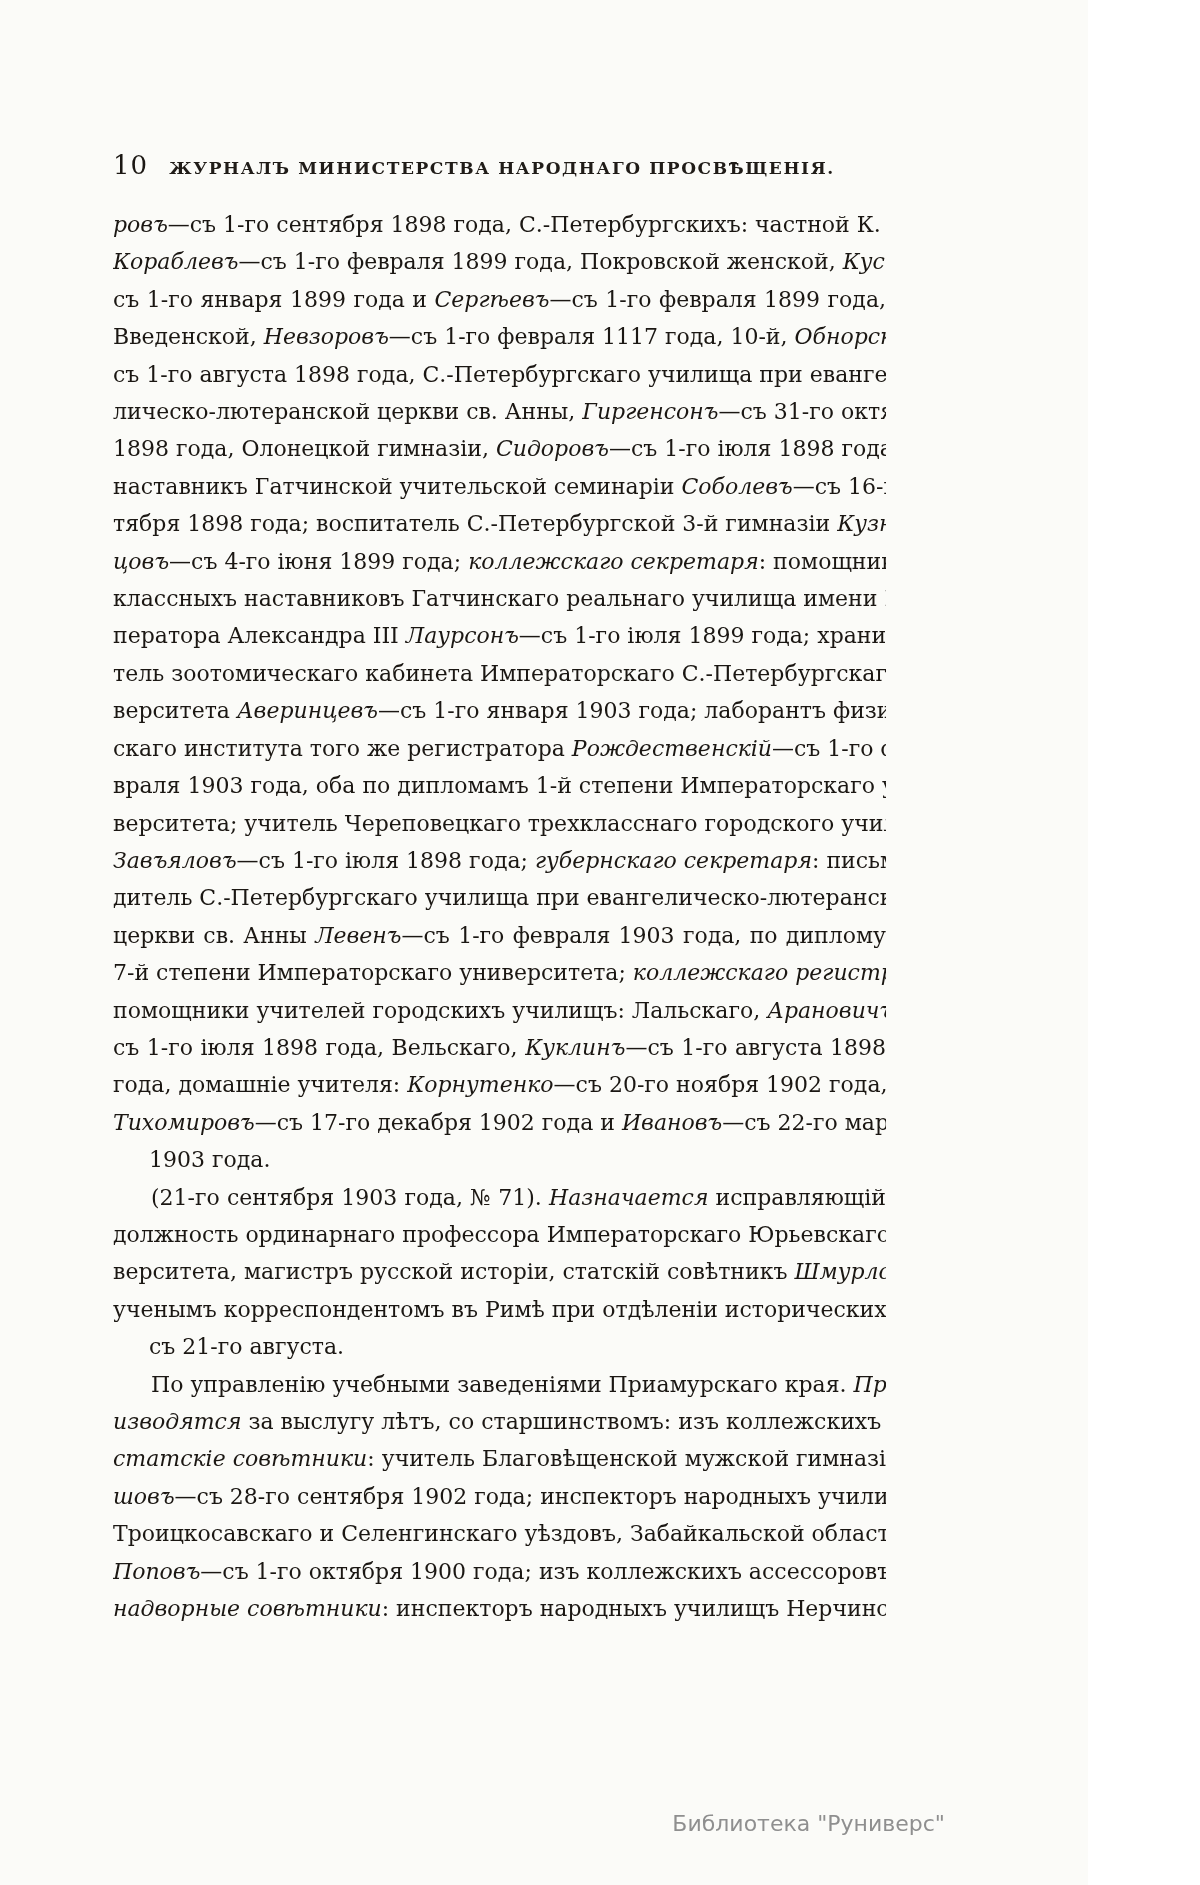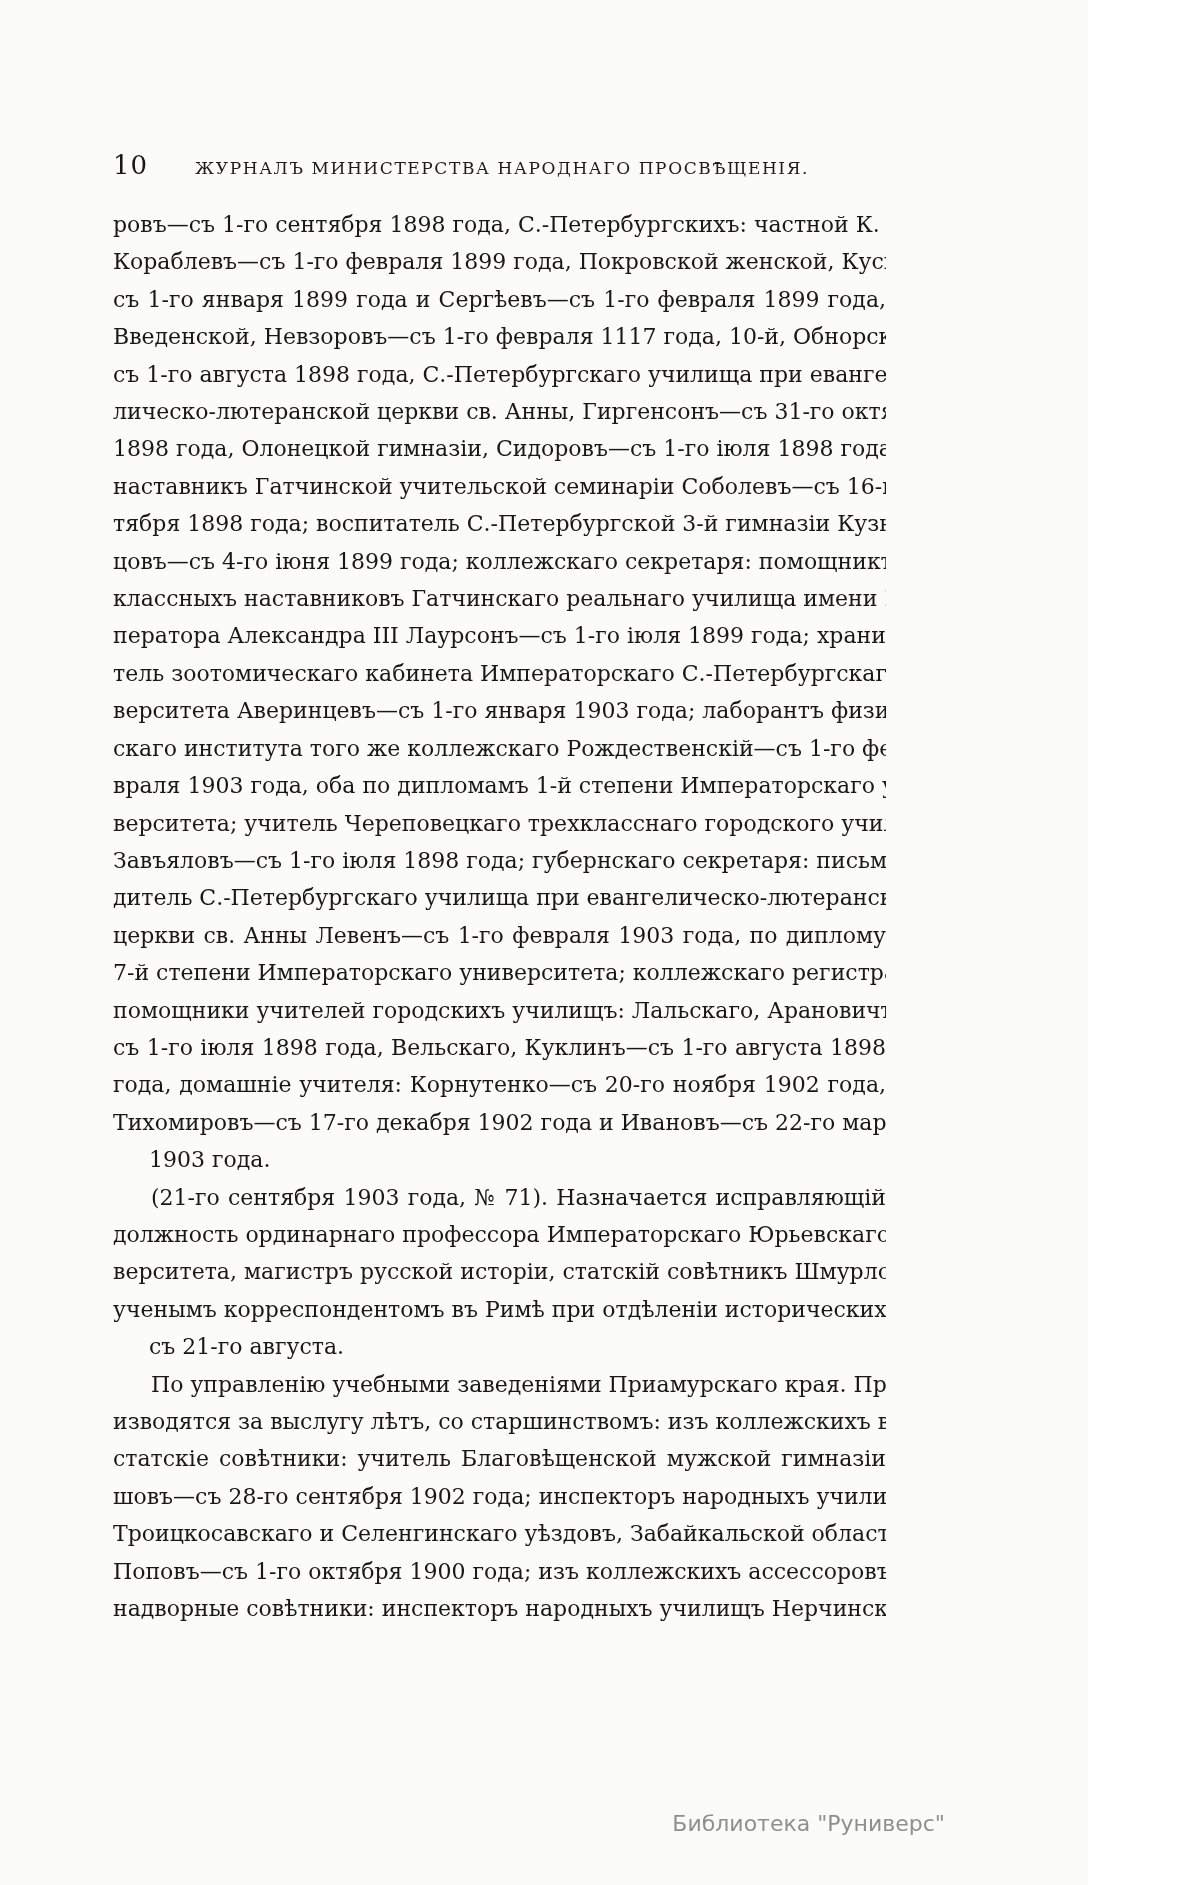--- a/index.html
+++ b/index.html
@@ -22,21 +22,21 @@
   }
   .page-number {
     font-size: 26px;
     letter-spacing: 1px;
     flex: 0 0 auto;
   }
   .running-title {
     flex: 1 1 auto;
     text-align: center;
     font-size: 17px;
-    font-weight: 400;
+    font-weight: 700;
     letter-spacing: 1.6px;
     color: #201c18;
     padding-right: 30px;
   }
   .body-text {
     position: absolute;
     left: 113px;
     top: 206px;
     width: 773px;
     font-size: 22px;
@@ -49,21 +49,21 @@
     text-align: justify;
     text-align-last: justify;
   }
   .line.flush {
     text-align-last: left;
     margin-left: 36px;
   }
   .line.indent-line {
     text-indent: 38px;
   }
-  .seg-i { }
+  .seg-i { font-style: italic; }
   .watermark {
     position: absolute;
     top: 1811px;
     right: 143px;
     font-family: "DejaVu Sans", "Liberation Sans", sans-serif;
     font-size: 22px;
     color: #8f8f8f;
   }
 </style>
 </head>
@@ -85,21 +85,21 @@
         <div class="line"><span>съ 1-го августа 1898 года, С.-Петербургскаго училища при еванге-</span></div>
         <div class="line"><span>лическо-лютеранской церкви св. Анны, </span><span class="seg-i">Гиргенсонъ</span><span>—съ 31-го октября</span></div>
         <div class="line"><span>1898 года, Олонецкой гимназіи, </span><span class="seg-i">Сидоровъ</span><span>—съ 1-го іюля 1898 года;</span></div>
         <div class="line"><span>наставникъ Гатчинской учительской семинаріи </span><span class="seg-i">Соболевъ</span><span>—съ 16-го сен-</span></div>
         <div class="line"><span>тября 1898 года; воспитатель С.-Петербургской 3-й гимназіи </span><span class="seg-i">Кузне-</span></div>
         <div class="line"><span class="seg-i">цовъ</span><span>—съ 4-го іюня 1899 года; </span><span class="seg-i">коллежскаго секретаря</span><span>: помощникъ</span></div>
         <div class="line"><span>классныхъ наставниковъ Гатчинскаго реальнаго училища имени Им-</span></div>
         <div class="line"><span>ператора Александра III </span><span class="seg-i">Лаурсонъ</span><span>—съ 1-го іюля 1899 года; храни-</span></div>
         <div class="line"><span>тель зоотомическаго кабинета Императорскаго С.-Петербургскаго уни-</span></div>
         <div class="line"><span>верситета </span><span class="seg-i">Аверинцевъ</span><span>—съ 1-го января 1903 года; лаборантъ физиче-</span></div>
-        <div class="line"><span>скаго института того же коллежскаго </span><span class="seg-i">Рождественскій</span><span>—съ 1-го фе-</span></div>
+        <div class="line"><span>скаго института того же регистратора </span><span class="seg-i">Рождественскій</span><span>—съ 1-го фе-</span></div>
         <div class="line"><span>враля 1903 года, оба по дипломамъ 1-й степени Императорскаго уни-</span></div>
         <div class="line"><span>верситета; учитель Череповецкаго трехкласснаго городского училища</span></div>
         <div class="line"><span class="seg-i">Завъяловъ</span><span>—съ 1-го іюля 1898 года; </span><span class="seg-i">губернскаго секретаря</span><span>: письмово-</span></div>
         <div class="line"><span>дитель С.-Петербургскаго училища при евангелическо-лютеранской</span></div>
         <div class="line"><span>церкви св. Анны </span><span class="seg-i">Левенъ</span><span>—съ 1-го февраля 1903 года, по диплому</span></div>
         <div class="line"><span>7-й степени Императорскаго университета; </span><span class="seg-i">коллежскаго регистратора</span></div>
         <div class="line"><span>помощники учителей городскихъ училищъ: Лальскаго, </span><span class="seg-i">Арановичъ</span></div>
         <div class="line"><span>съ 1-го іюля 1898 года, Вельскаго, </span><span class="seg-i">Куклинъ</span><span>—съ 1-го августа 1898</span></div>
         <div class="line"><span>года, домашніе учителя: </span><span class="seg-i">Корнутенко</span><span>—съ 20-го ноября 1902 года,</span></div>
         <div class="line"><span class="seg-i">Тихомировъ</span><span>—съ 17-го декабря 1902 года и </span><span class="seg-i">Ивановъ</span><span>—съ 22-го марта</span></div>

